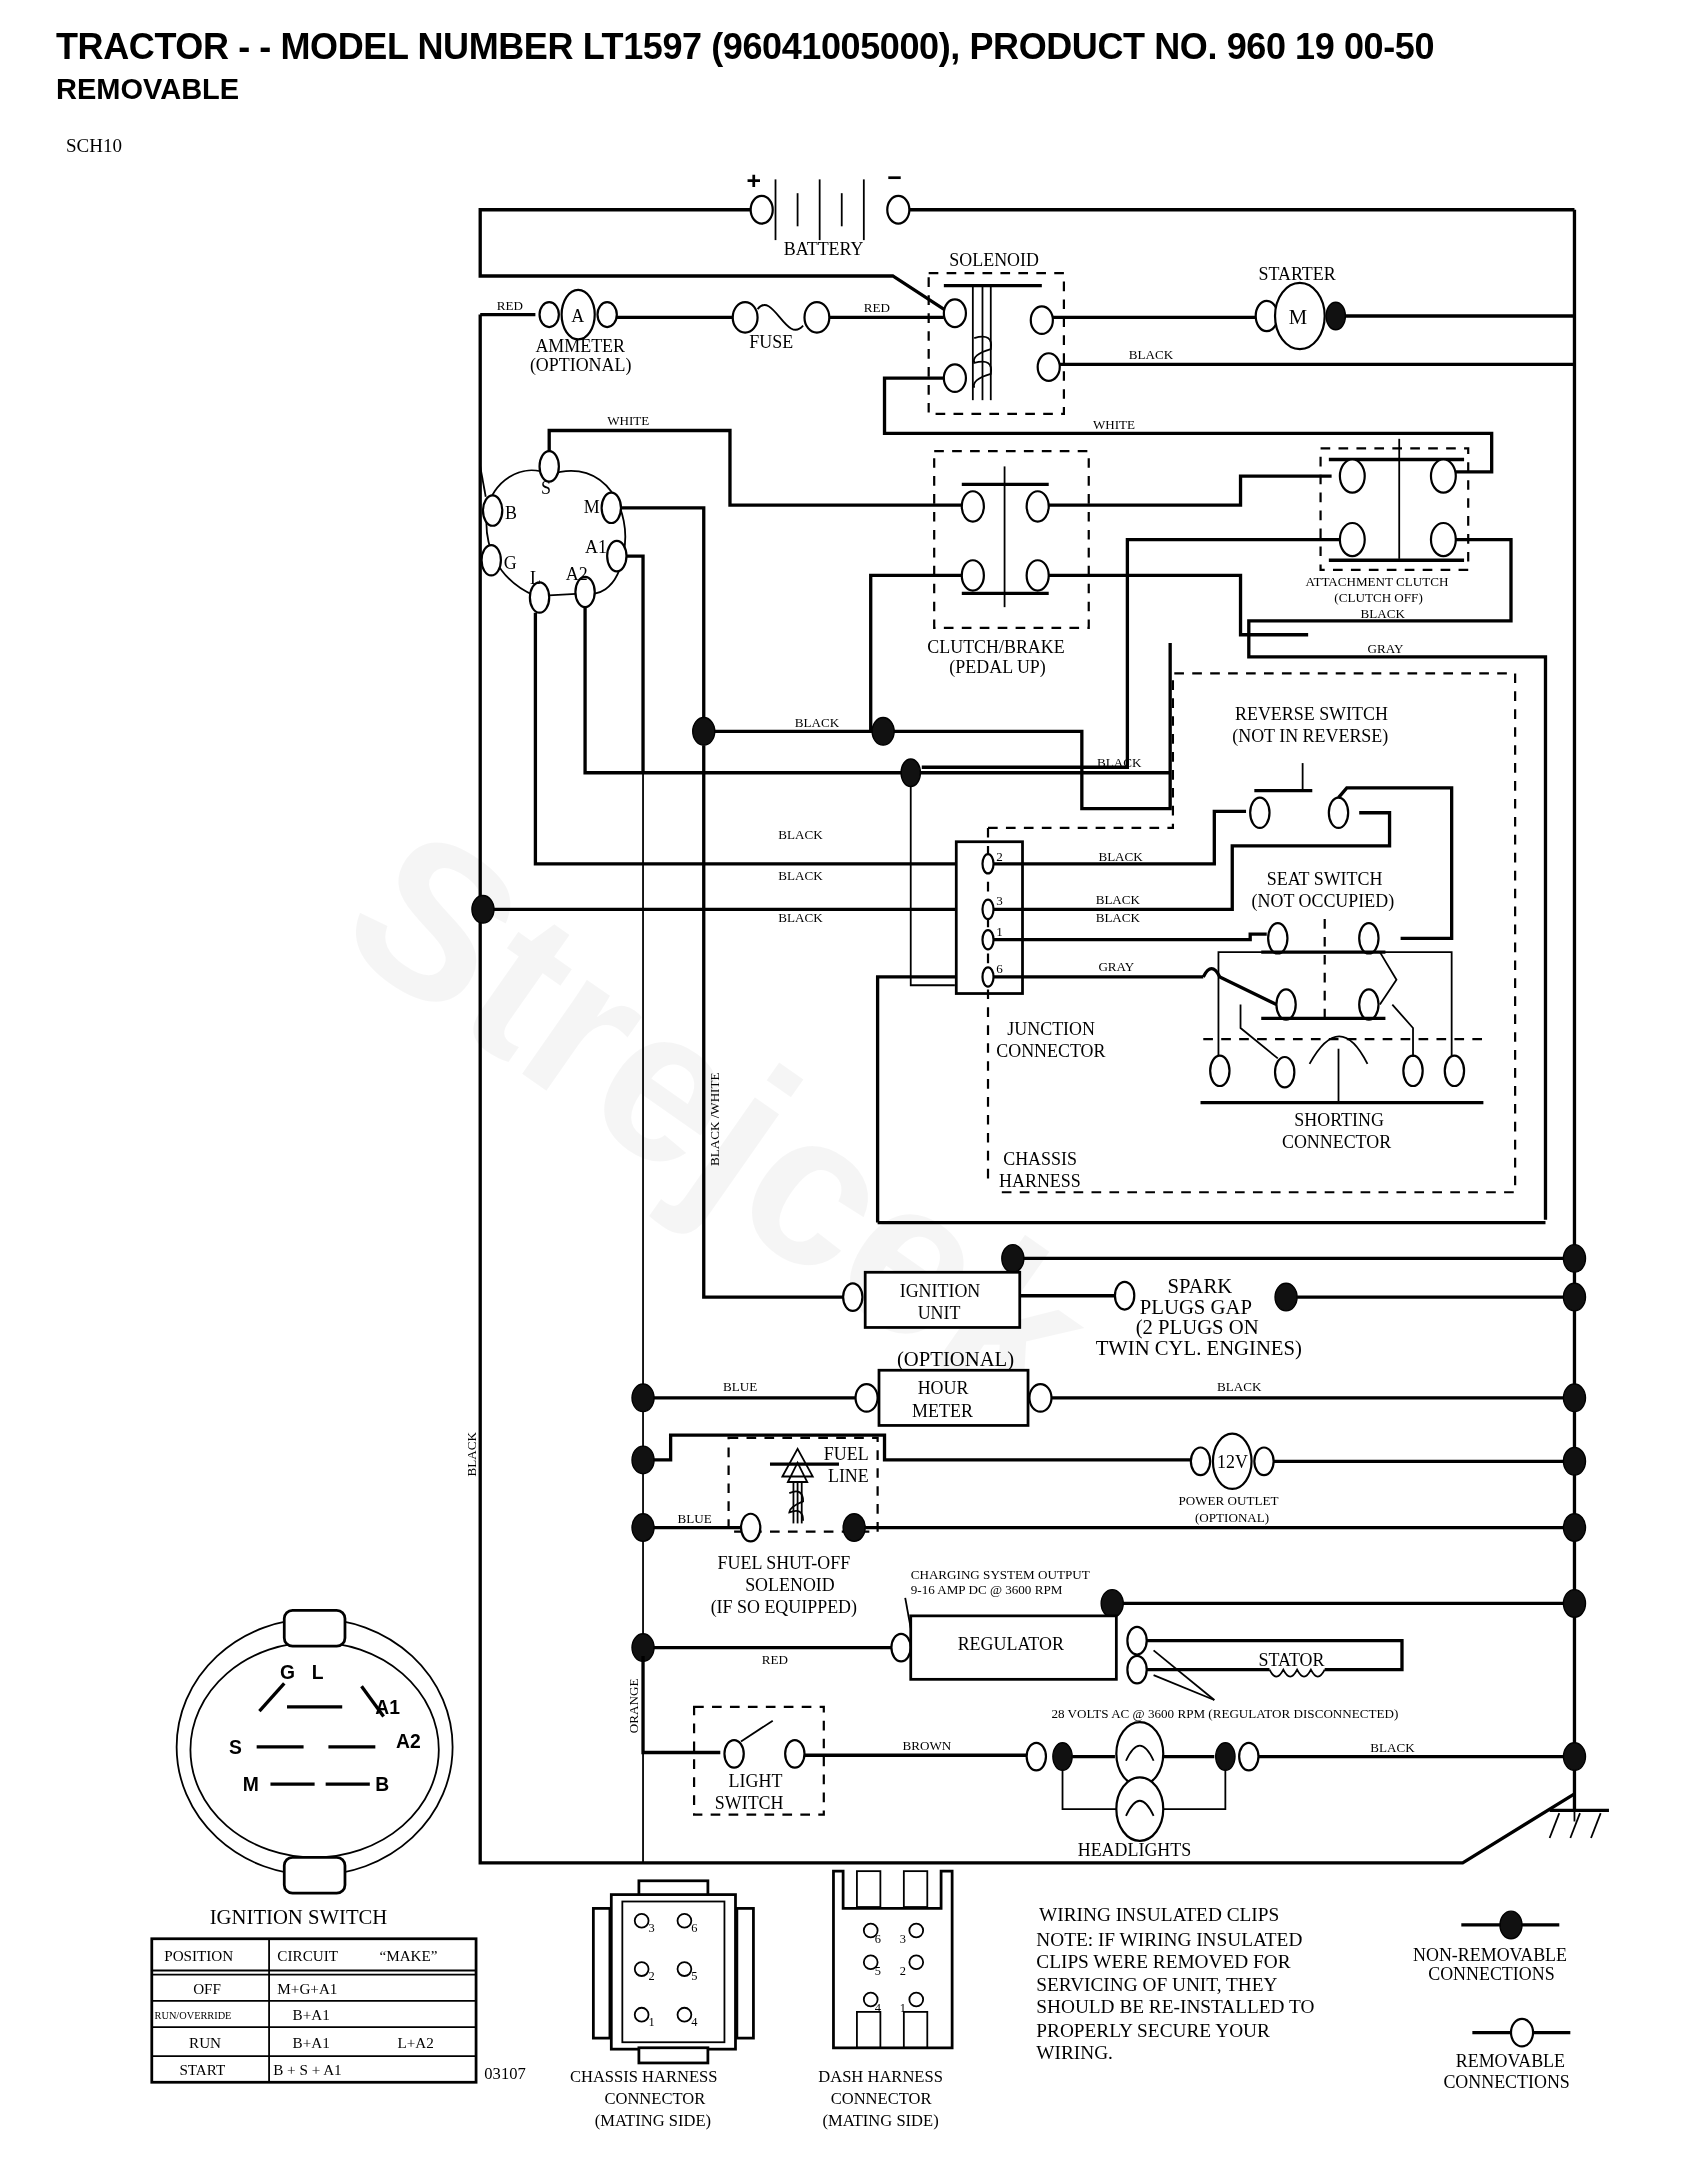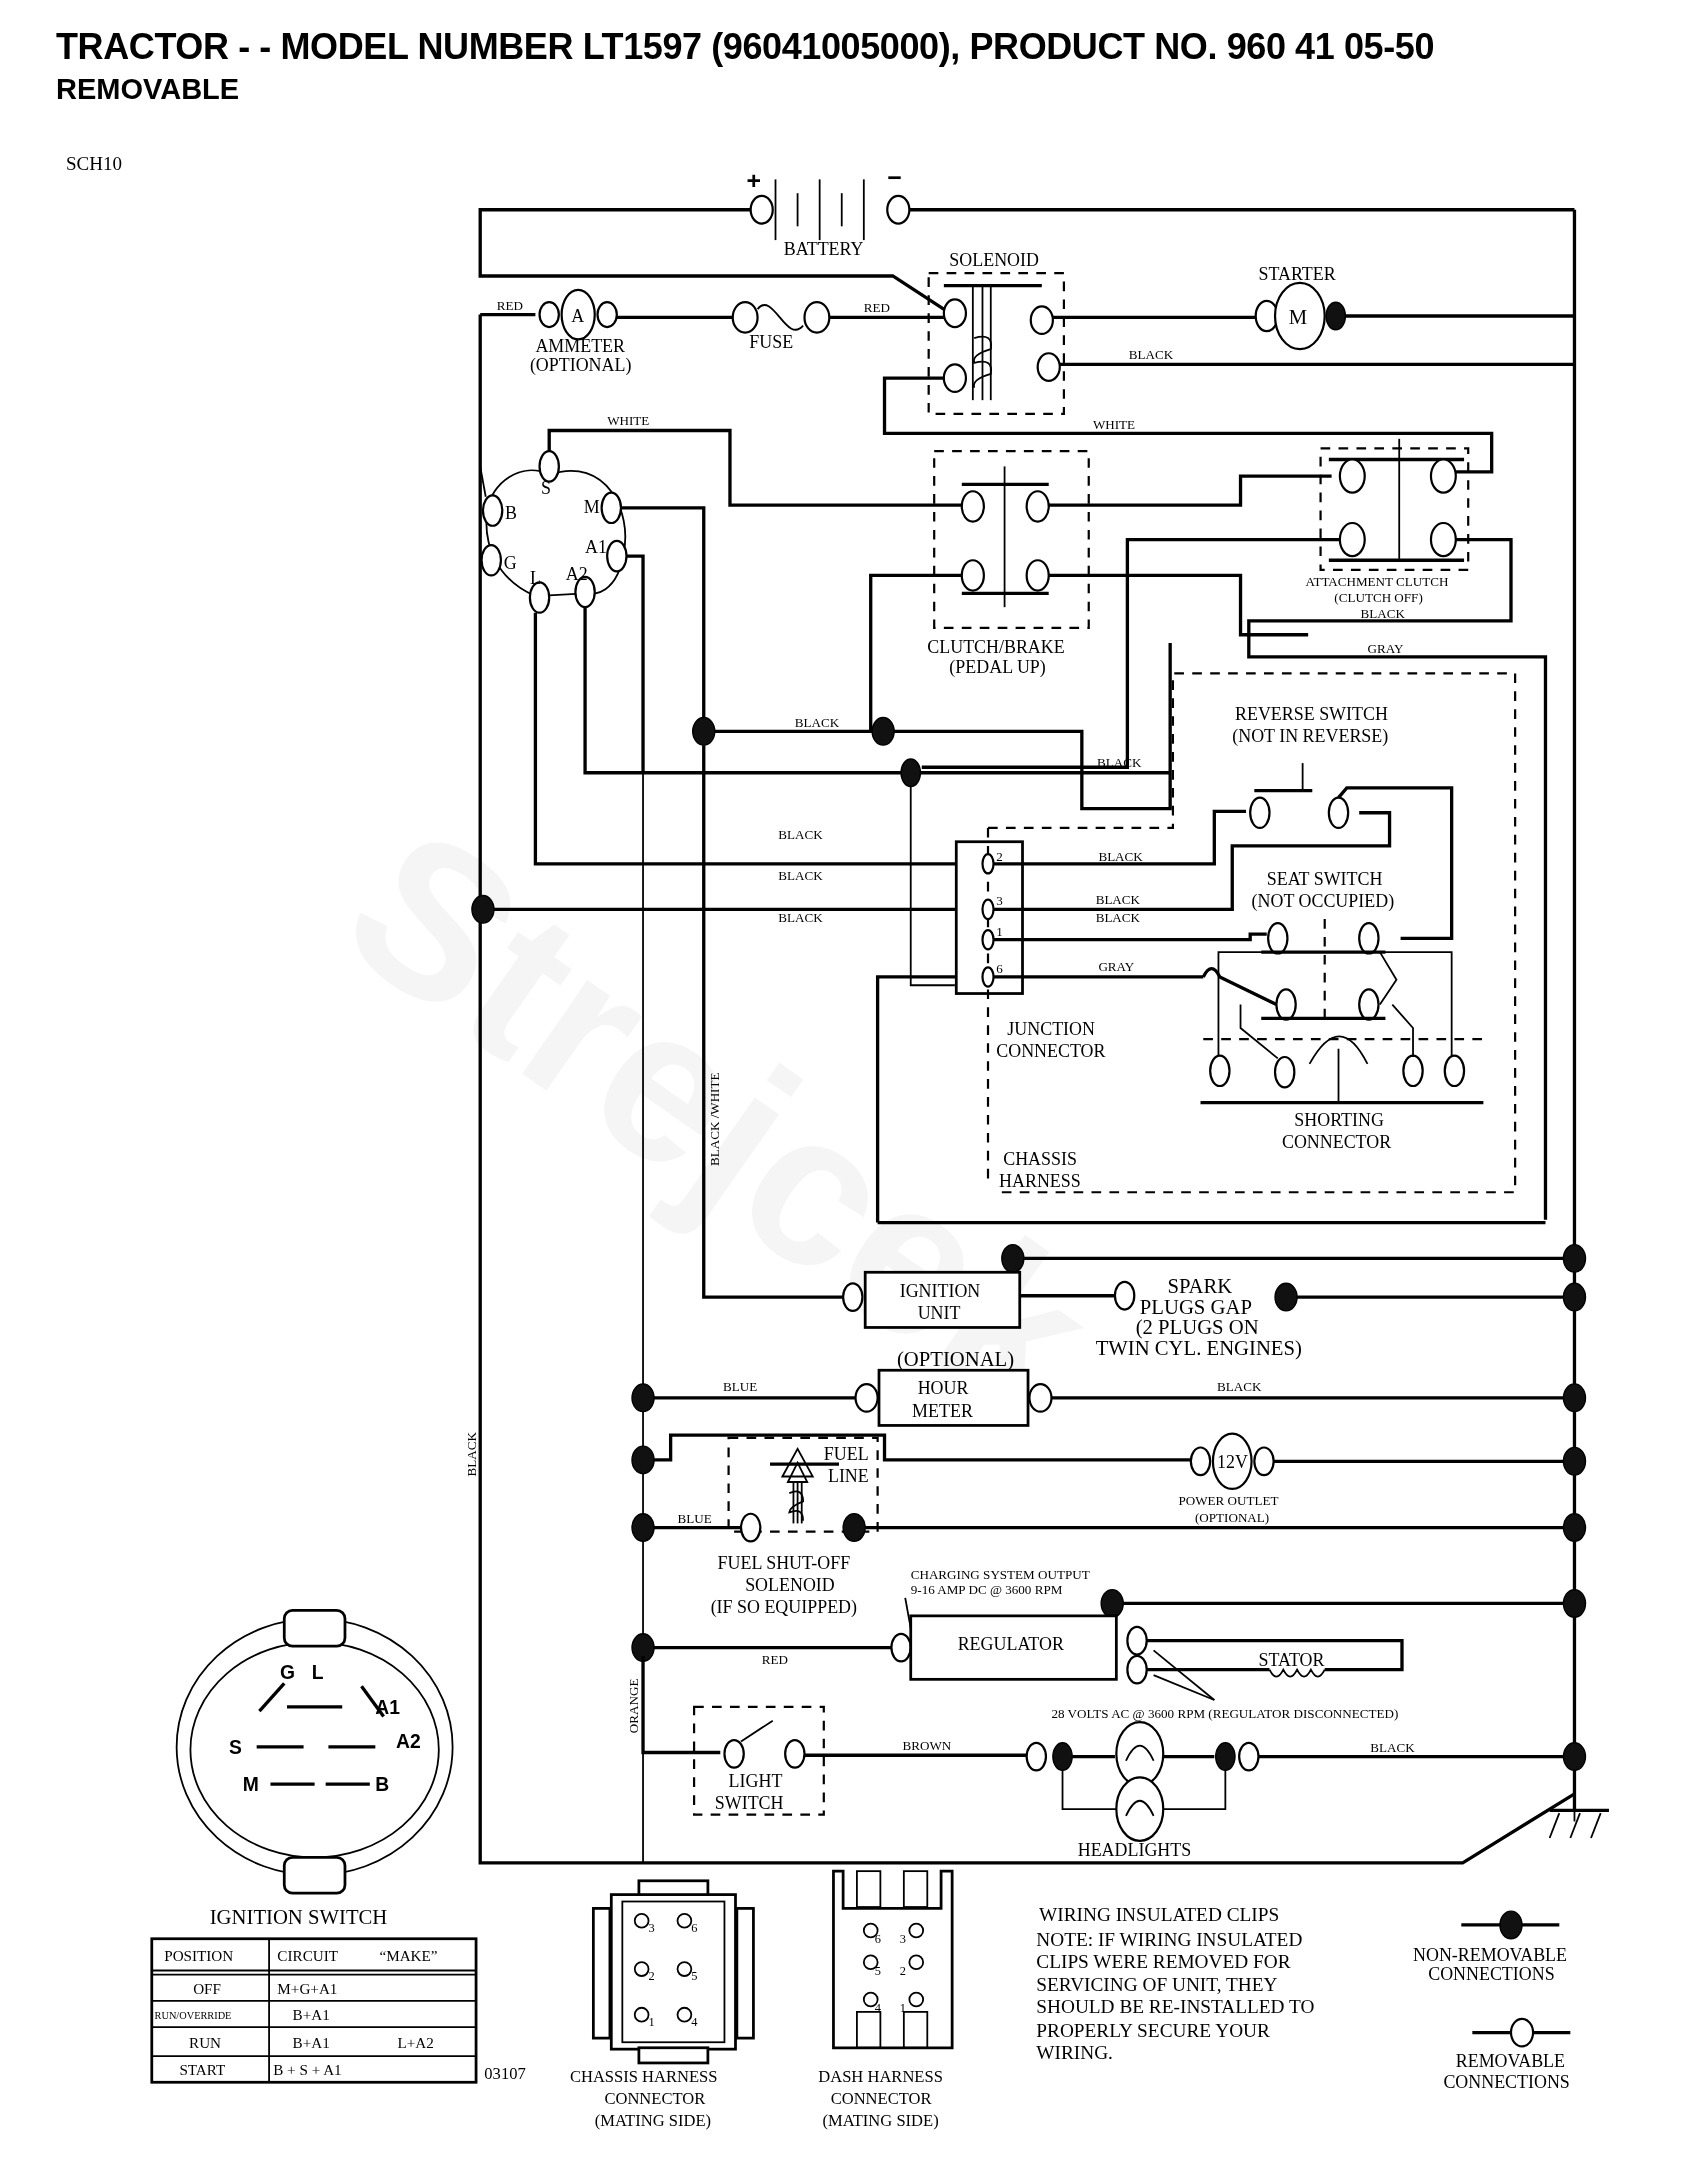--- a/index.html
+++ b/index.html
@@ -1,38 +1,38 @@
 <!DOCTYPE html>
 <html style="font-size:11.5px"><head>
 <meta charset="utf-8">
 <style>
   html, body { margin:0; padding:0; background:#ffffff; }
   body { width:1689px; height:2183px; position:relative; overflow:hidden; font-family:"Liberation Serif", serif; color:#000; }
   .title { position:absolute; left:56px; top:26px; font-family:"Liberation Sans", sans-serif; font-weight:bold; font-size:36px; letter-spacing:-0.4px; white-space:nowrap; }
   .subtitle { position:absolute; left:56px; top:73px; font-family:"Liberation Sans", sans-serif; font-weight:bold; font-size:29px; }
-  .code { position:absolute; left:66px; top:153px; font-size:19px; }
+  .code { position:absolute; left:66px; top:135px; font-size:19px; }
   svg#schem { position:absolute; left:0; top:0; width:1689px; height:2183px; }
   svg text { font-family:"Liberation Serif", serif; fill:#000; }
   .w { stroke:#000; stroke-width:2.4; fill:none; }
   .thin { stroke:#000; stroke-width:1.3; fill:none; }
   .dash { stroke:#000; stroke-width:1.6; fill:none; stroke-dasharray:7 6; }
   .term { fill:#fff; stroke:#000; stroke-width:1.6; }
   .dot { fill:#111; stroke:#000; stroke-width:1; }
   .box { fill:#fff; stroke:#000; stroke-width:2; }
   .lbl { font-size:13px; }
   .wl { font-size:9.5px; }
   .big { font-size:15px; }
   .bold { font-family:"Liberation Sans", sans-serif; font-weight:bold; }
   .watermark { position:absolute; left:447px; top:778px; font-family:"Liberation Sans", sans-serif; font-weight:bold; font-size:216px; color:#000; opacity:0.035; transform:rotate(35deg); transform-origin:left top; pointer-events:none; }
 </style>
 </head>
 <body>
 
 <div class="watermark">Strejcek</div>
-<div class="title">TRACTOR - - MODEL NUMBER LT1597 (96041005000), PRODUCT NO. 960 41 05-50</div>
+<div class="title">TRACTOR - - MODEL NUMBER LT1597 (96041005000), PRODUCT NO. 960 19 00-50</div>
 <div class="subtitle">REMOVABLE</div>
 <div class="code">SCH10</div>
 
 <svg id="schem" viewBox="0 0 1224 1582" preserveAspectRatio="none">
 
   <g>
     <polyline class="w" points="550,152 348,152 348,200 647,200 690,228"></polyline>
     <line class="w" x1="655" y1="152" x2="1141" y2="152"></line>
     <line class="w" x1="1141" y1="152" x2="1141" y2="1312"></line>
     <polyline class="w" points="348,228 348,1350 1060,1350 1141,1300"></polyline>

